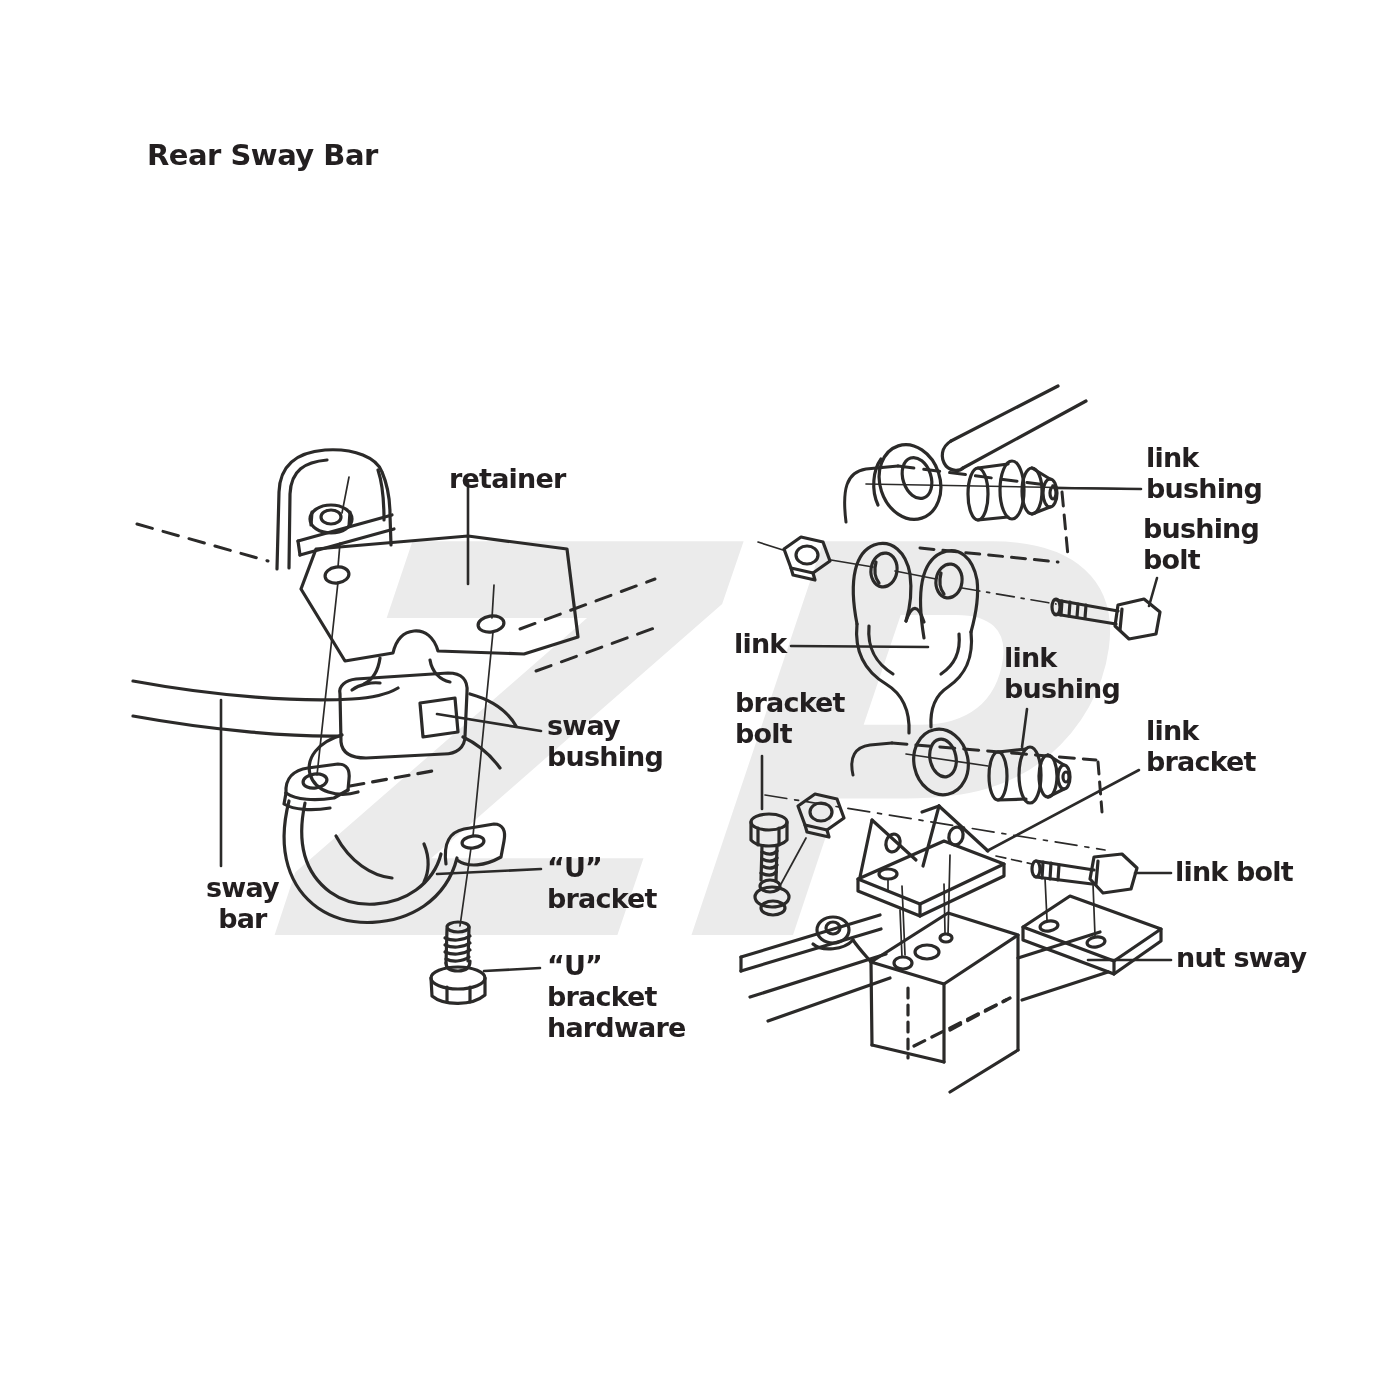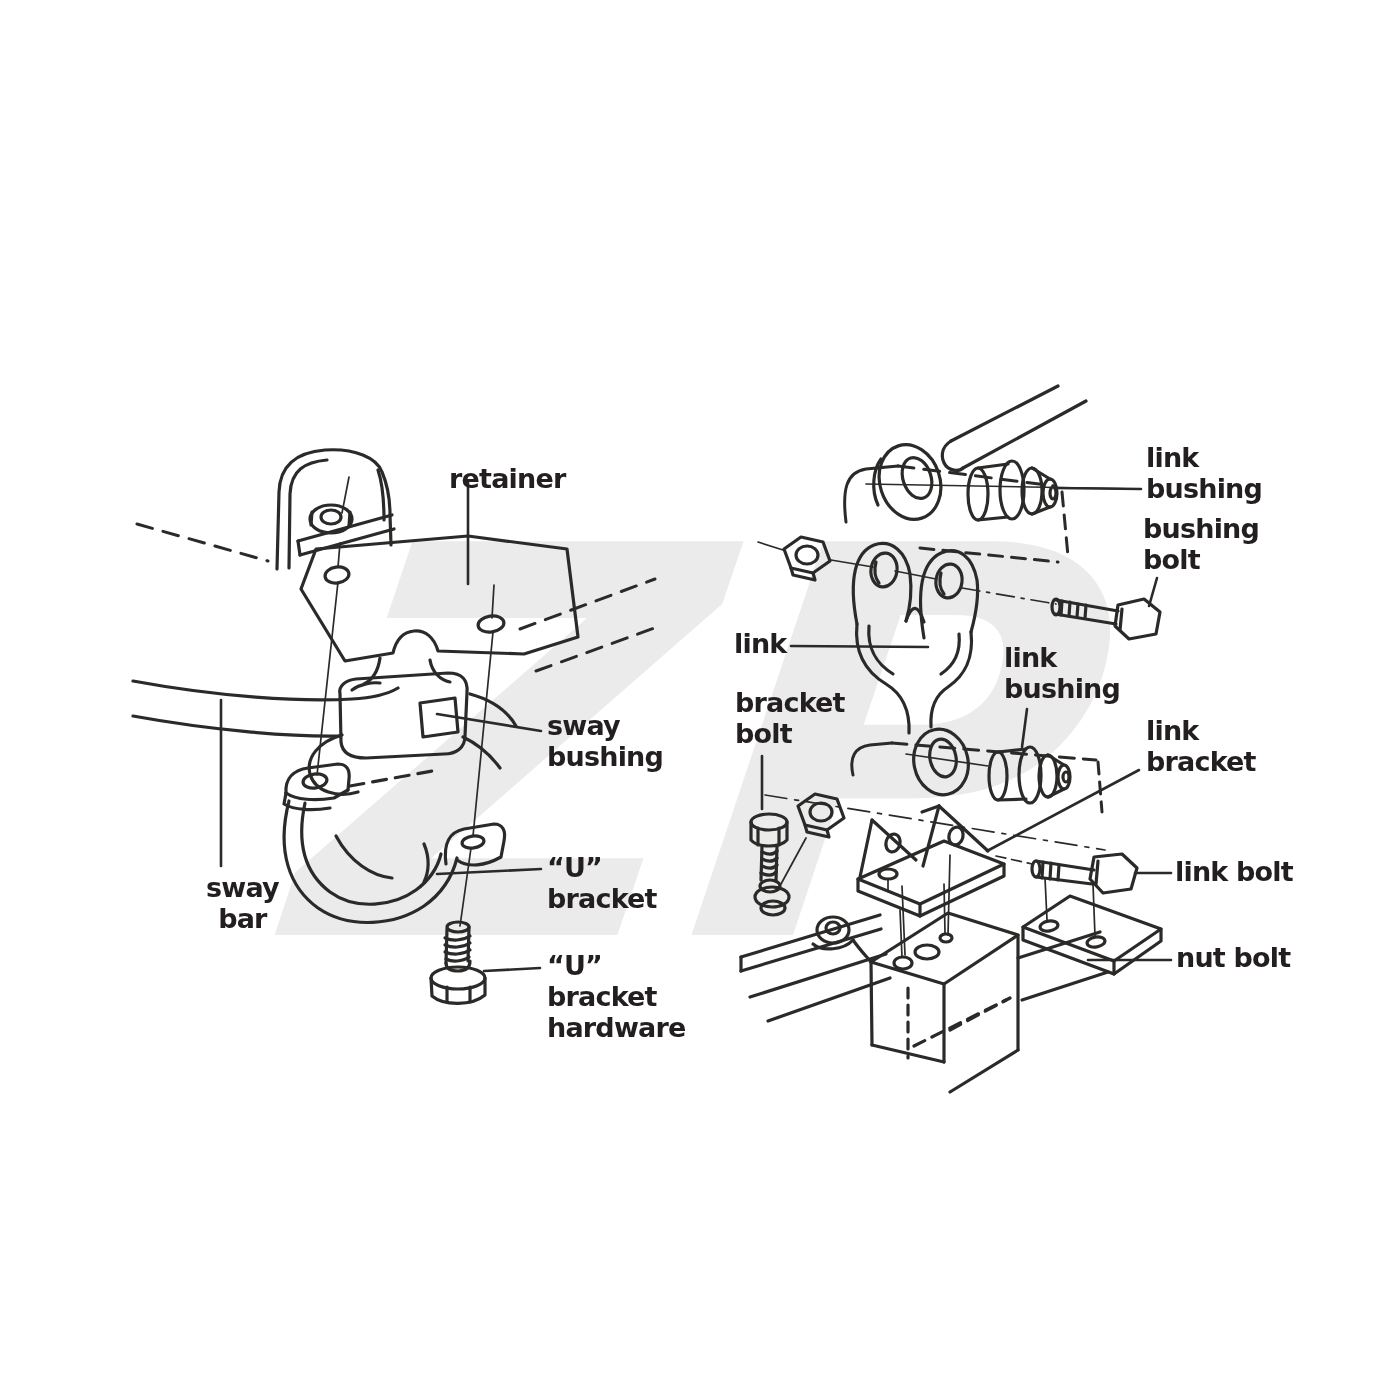--- a/index.html
+++ b/index.html
@@ -306,20 +306,21 @@
       <path d="M791,646 L928,647"></path>
       <path d="M762,756 L762,809"></path>
       <path d="M1027,709 L1022,747"></path>
       <path d="M1139,770 L987,851"></path>
       <path d="M1135,873 L1171,873"></path>
       <path d="M1088,960 L1171,960"></path>
     </g>
   </g>
 </svg>
 
+<div class="title">Rear Sway Bar</div>
 
 <div class="label" style="left:449px;top:463px;">retainer</div>
 <div class="label" style="left:547px;top:710px;">sway
 bushing</div>
 <div class="label" style="left:206px;top:872px;text-align:center;">sway
 bar</div>
 <div class="label" style="left:547px;top:852px;">“U”
 bracket</div>
 <div class="label" style="left:547px;top:950px;">“U”
 bracket
@@ -329,15 +330,15 @@
 <div class="label" style="left:1143px;top:513px;">bushing
 bolt</div>
 <div class="label" style="left:734px;top:628px;">link</div>
 <div class="label" style="left:735px;top:687px;">bracket
 bolt</div>
 <div class="label" style="left:1004px;top:642px;">link
 bushing</div>
 <div class="label" style="left:1146px;top:715px;">link
 bracket</div>
 <div class="label" style="left:1175px;top:856px;">link bolt</div>
-<div class="label" style="left:1176px;top:942px;">nut bolt</div>
+<div class="label" style="left:1176px;top:942px;">nut sway</div>
 
 </div>
 
 </body></html>

